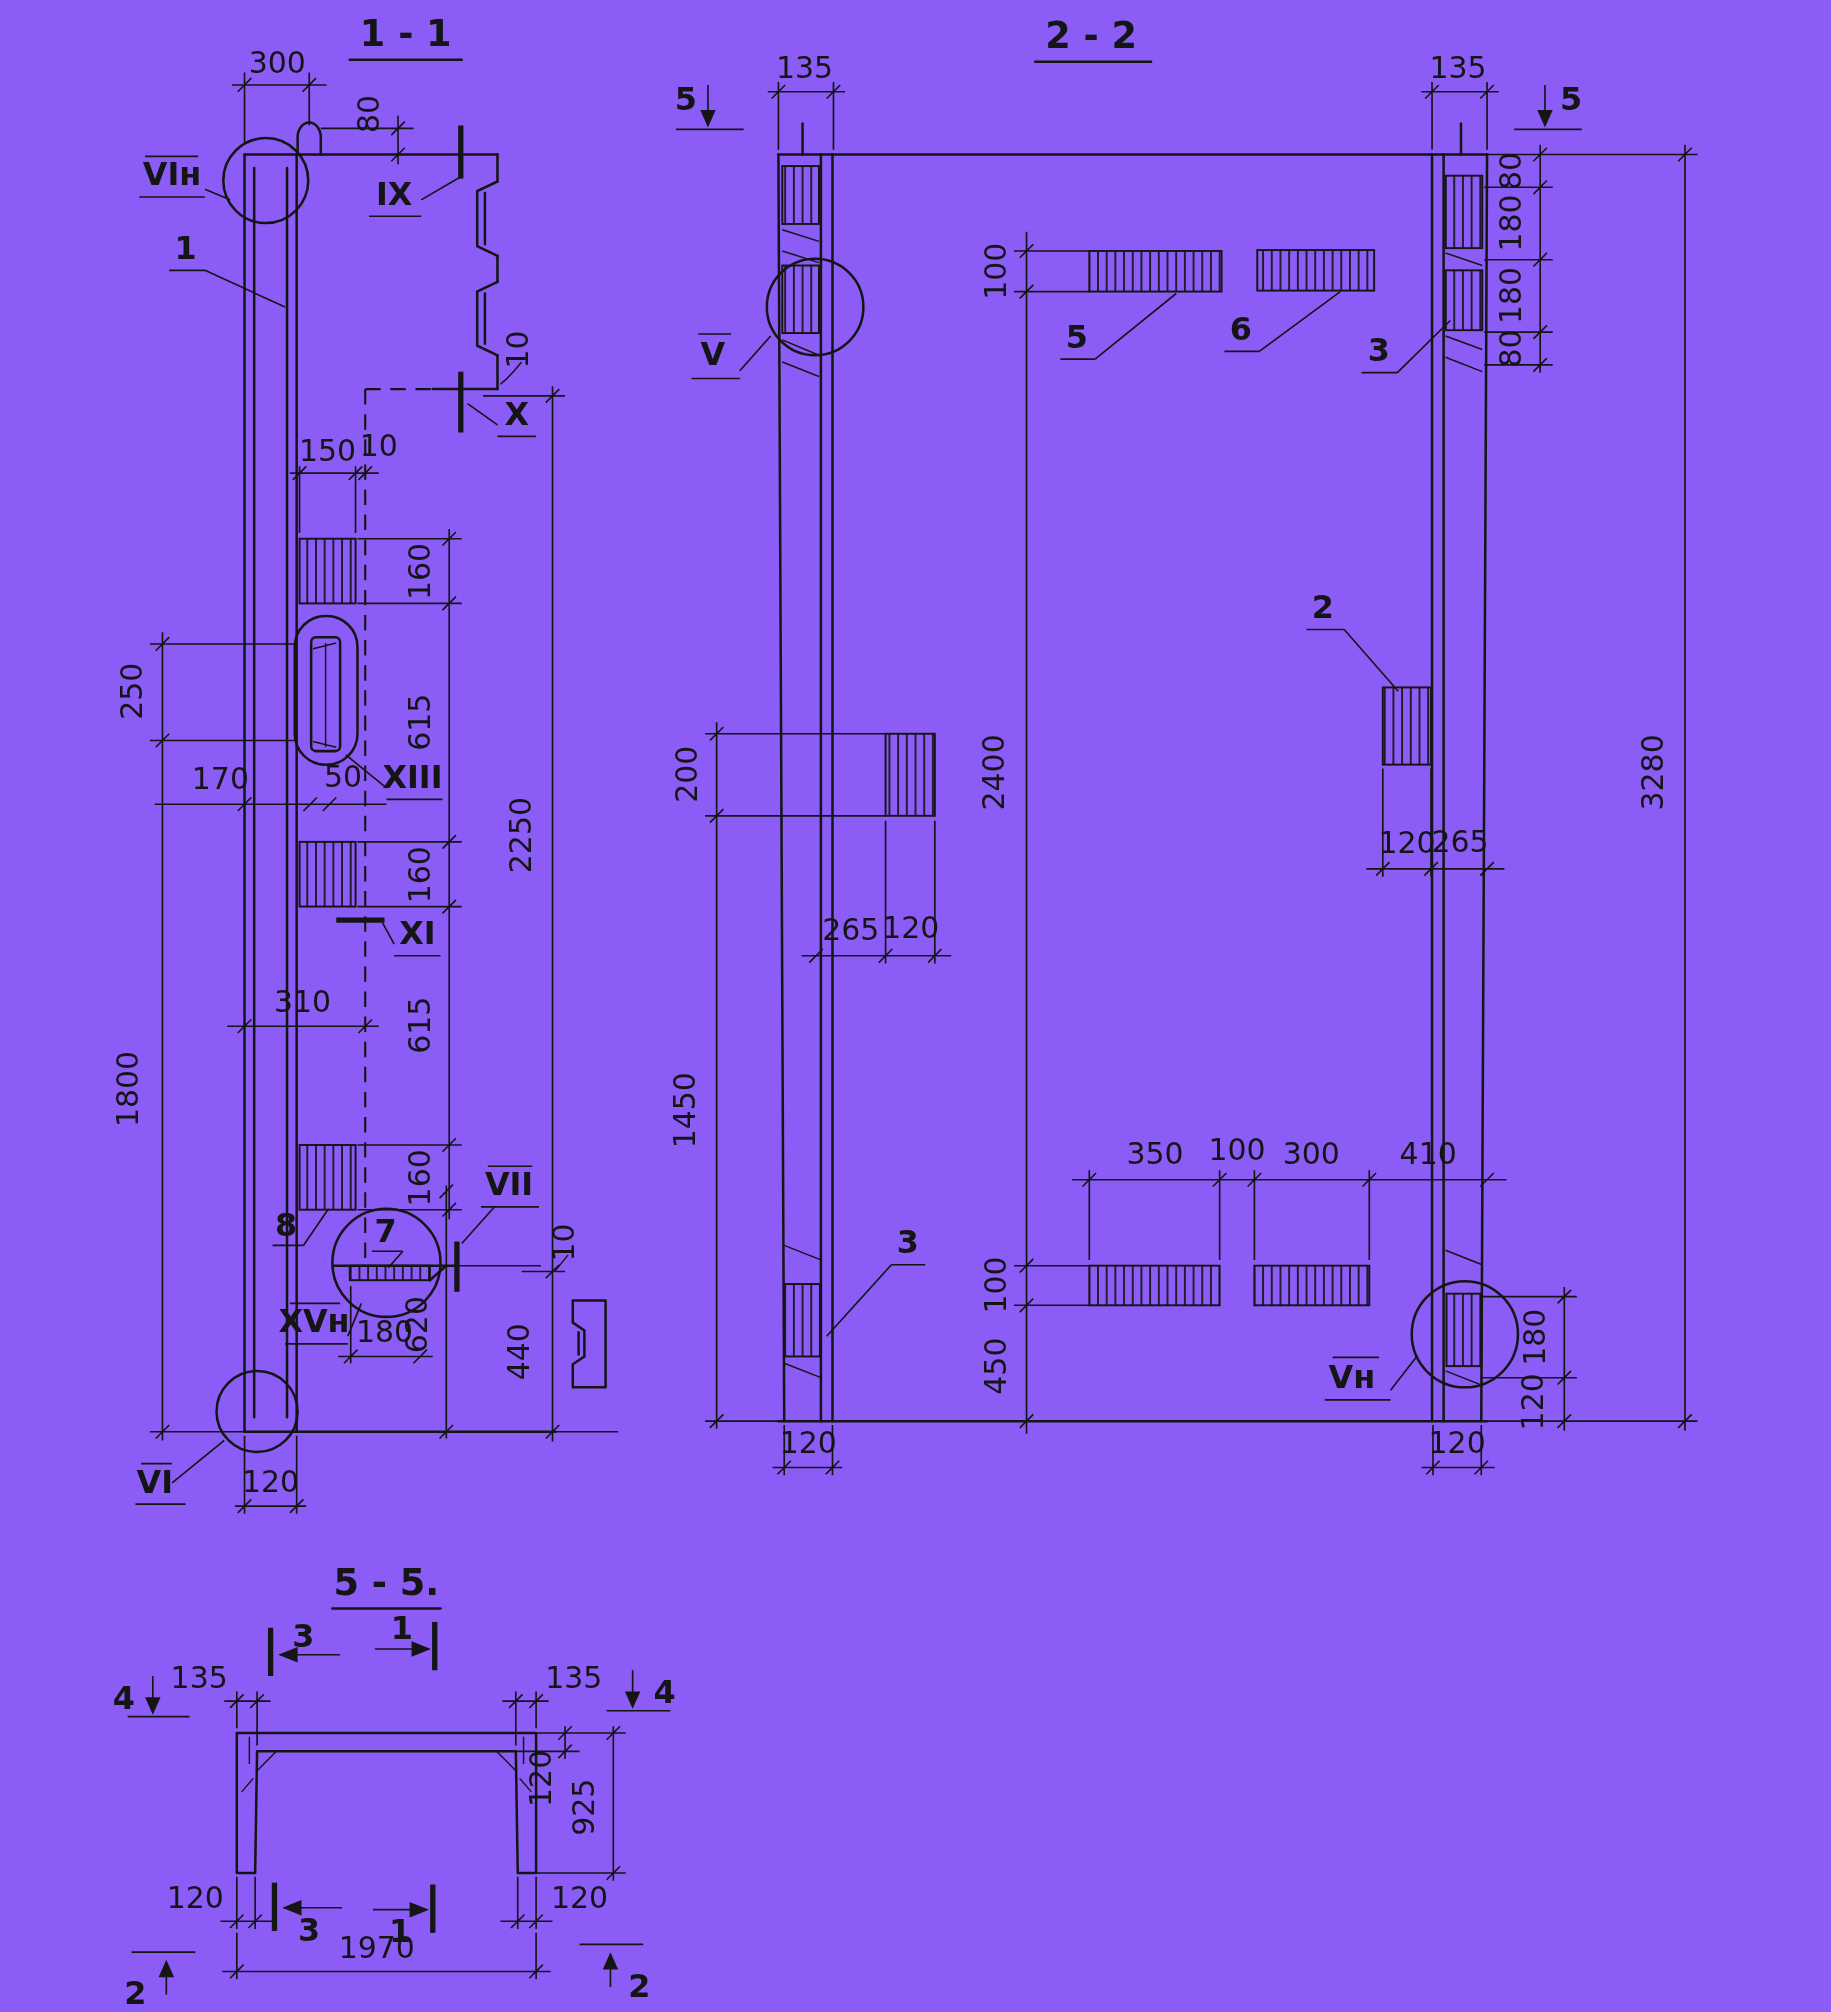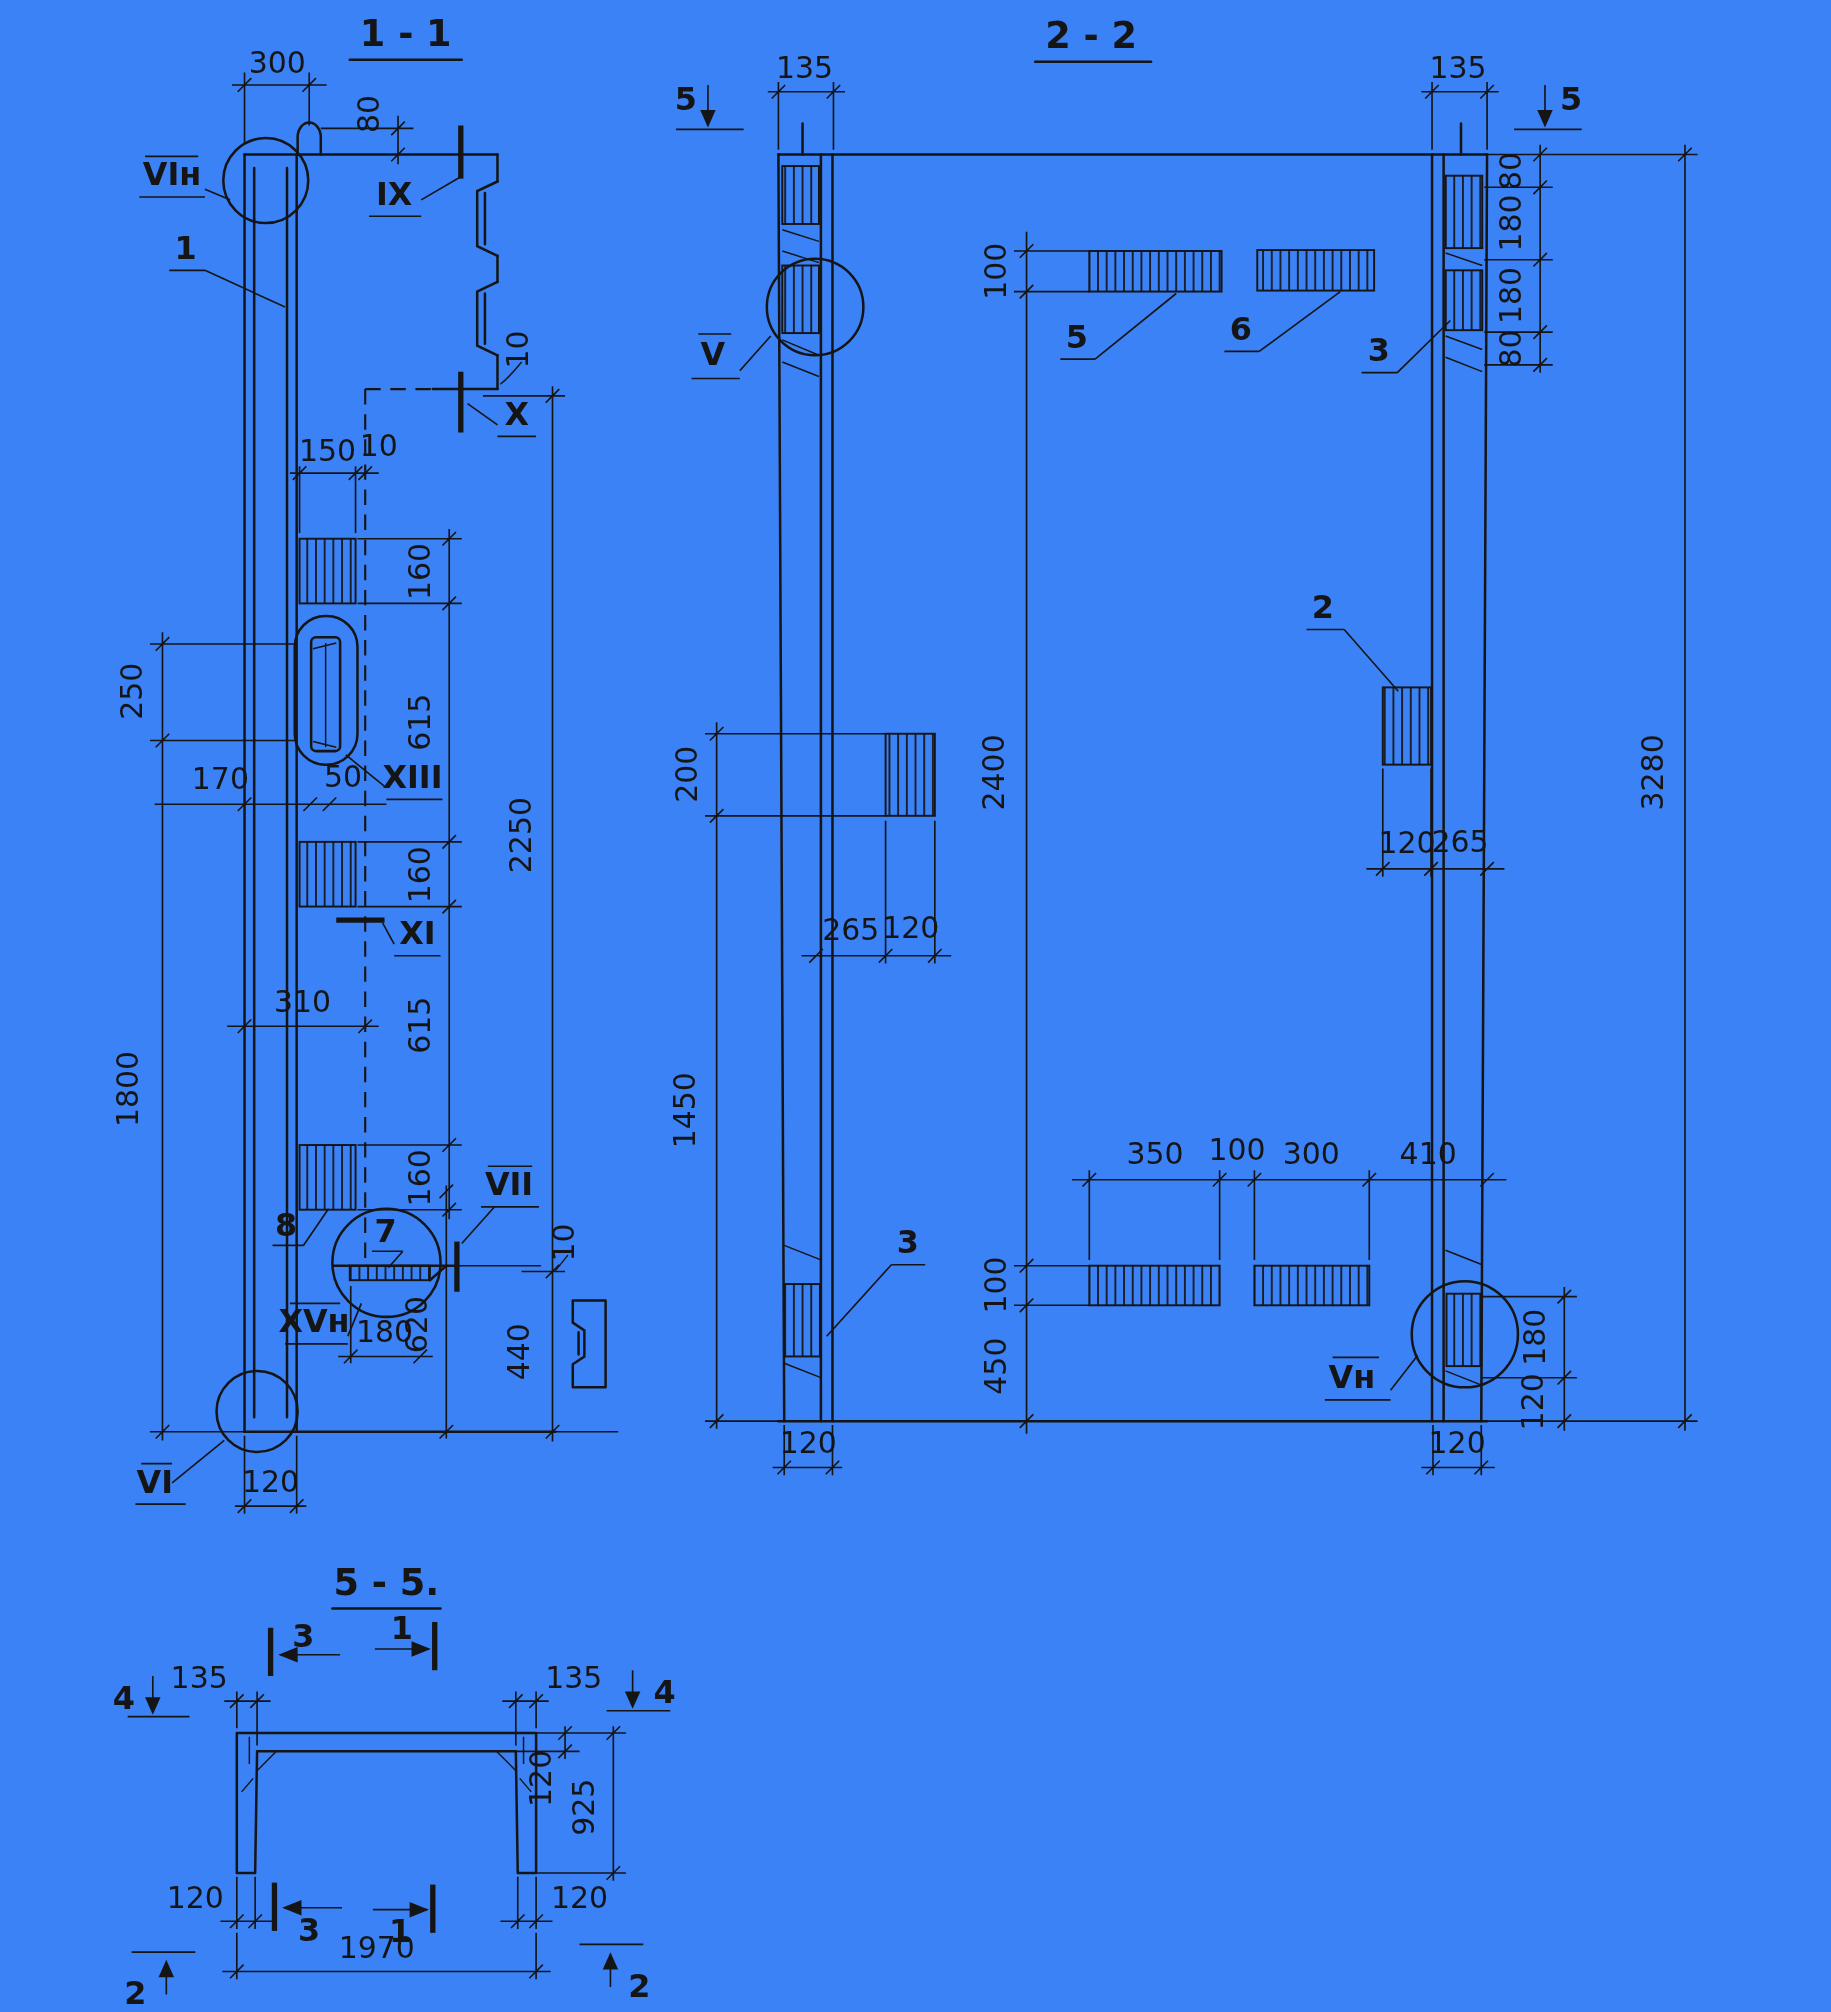--- a/index.html
+++ b/index.html
@@ -1,16 +1,16 @@
 <!DOCTYPE html>
 <html><head>
 <meta charset="utf-8">
 <style>
   html,body{margin:0;padding:0;background:#e8e8e8;}
-  .sheet{position:relative;width:1832px;height:2012px;background:#3b82f6;font-family:"DejaVu Sans",sans-serif;}
+  .sheet{position:relative;width:1832px;height:2012px;background:#8b5cf6;font-family:"DejaVu Sans",sans-serif;}
   svg{position:absolute;left:0;top:0;}
   svg text{fill:#151515;font-family:"DejaVu Sans",sans-serif;font-size:31px;text-anchor:middle;}
   svg text.ttl{font-size:38px;font-weight:bold;}
   svg text.mk{font-size:33px;font-weight:bold;}
   .ln{stroke:#151515;stroke-width:2.6;fill:none;stroke-linecap:round;}
   .tn{stroke:#151515;stroke-width:1.5;fill:none;}
   .dm{stroke:#151515;stroke-width:1.7;fill:none;}
   .bar{stroke:#151515;stroke-width:5.5;fill:none;}
   .dash{stroke:#151515;stroke-width:2.2;fill:none;stroke-dasharray:16 10;}
   .hv{fill:url(#hv);stroke:#151515;stroke-width:2;}

